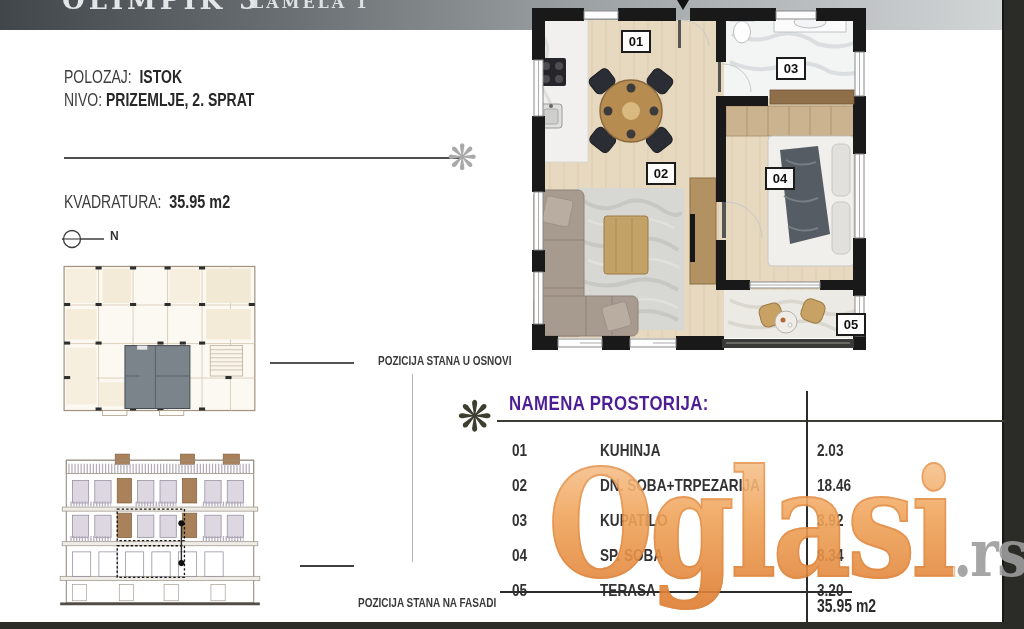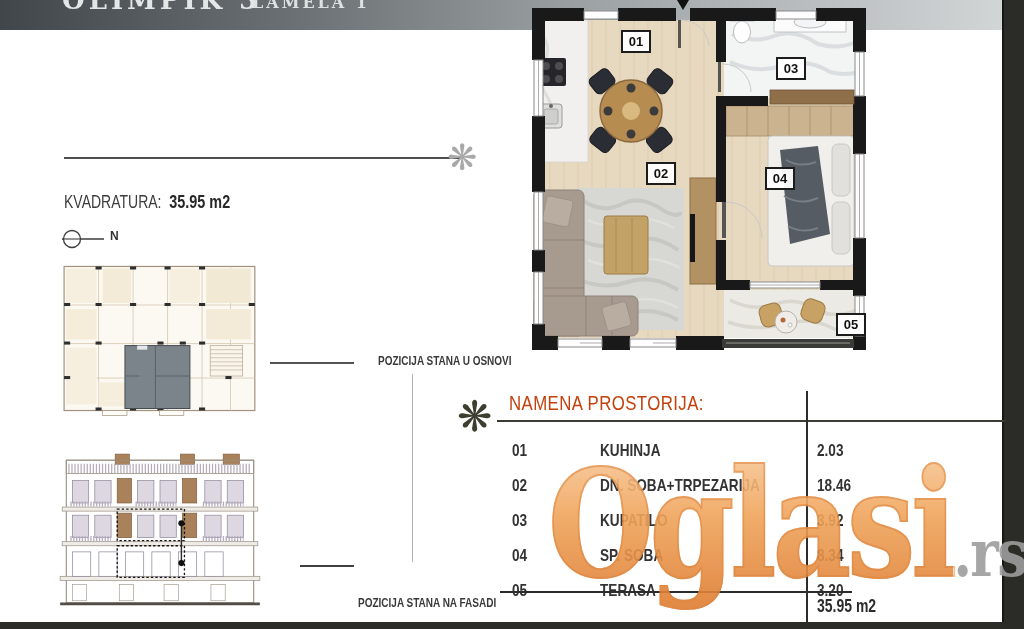--- a/index.html
+++ b/index.html
@@ -15,21 +15,21 @@
        font-size:26px;letter-spacing:4px;color:#e3e6e7;}
   #hdr .t2{position:absolute;left:252px;top:-7px;font-family:"DejaVu Serif",serif;font-weight:bold;
        font-size:16px;letter-spacing:3px;color:#dde1e2;}
   
   .dline{font-size:17.5px;line-height:23px;color:#3d3d3d;}
   .dline b{color:#282828;}
   .cap{font-size:12.5px;font-weight:600;color:#3a3a3a;}
   
   .trow span{position:absolute;top:0;font-size:17px;font-weight:600;color:#333;}
   .tnum{left:7px;} .tname{left:95px;} .tval{left:312px;}
-  #ttl{font-size:20px;font-weight:400;color:#c2410c;letter-spacing:.5px;}
+  #ttl{font-size:20px;font-weight:700;color:#4c1d95;letter-spacing:.5px;}
   .hline{background:#3c3c34;}
   .vline{background:#2c2c2c;}
   
   #wm{left:548px;top:450px;z-index:50;white-space:nowrap;transform:scaleX(.82);
       transform-origin:0 0;opacity:.9;pointer-events:none;}
   #wm .o{font-family:"DejaVu Serif",serif;font-weight:bold;font-size:148px;line-height:1;
       letter-spacing:-5px;background:linear-gradient(180deg,#f8cb9d 5%,#f0a55c 45%,#df7f33 95%);
       -webkit-background-clip:text;background-clip:text;color:transparent;
       -webkit-text-stroke:2px rgba(217,120,44,.55);}
   #wm .r{font-family:"DejaVu Serif",serif;font-weight:bold;font-size:66px;color:#9d9d9d;
@@ -46,20 +46,22 @@
 
   <div id="hdr" class="abs">
     <span class="t1">OLIMPIK 3</span>
     <span class="t2">LAMELA 1</span>
   </div>
 
   <div class="abs" style="left:1002px;top:0;width:22px;height:629px;background:#2b2b27;border-left:2px solid #171713;"></div>
   <div class="abs" style="left:0;top:622px;width:1024px;height:7px;background:#2b2b27;"></div>
 
   <div class="abs" style="left:64px;top:66px;">
+    <div class="dline"><span class="cond"><span>POLOZAJ:</span>&nbsp; <b>ISTOK</b></span></div>
+    <div class="dline"><span class="cond"><span>NIVO:</span> <b>PRIZEMLJE, 2. SPRAT</b></span></div>
   </div>
 
   <div class="abs" style="left:64px;top:157px;width:396px;height:1.5px;background:#4e4e4e;"></div>
   <div class="abs flake" style="left:447px;top:140px;font-size:36px;color:#a9a9a9;">❋</div>
 
   <div class="abs dline" style="left:64px;top:191px;">
     <span class="cond"><span>KVADRATURA:</span>&nbsp; <b style="font-size:18px;">35.95 m2</b></span>
   </div>
 
   <svg class="abs" style="left:60px;top:228px;" width="46" height="22" viewBox="0 0 46 22">

